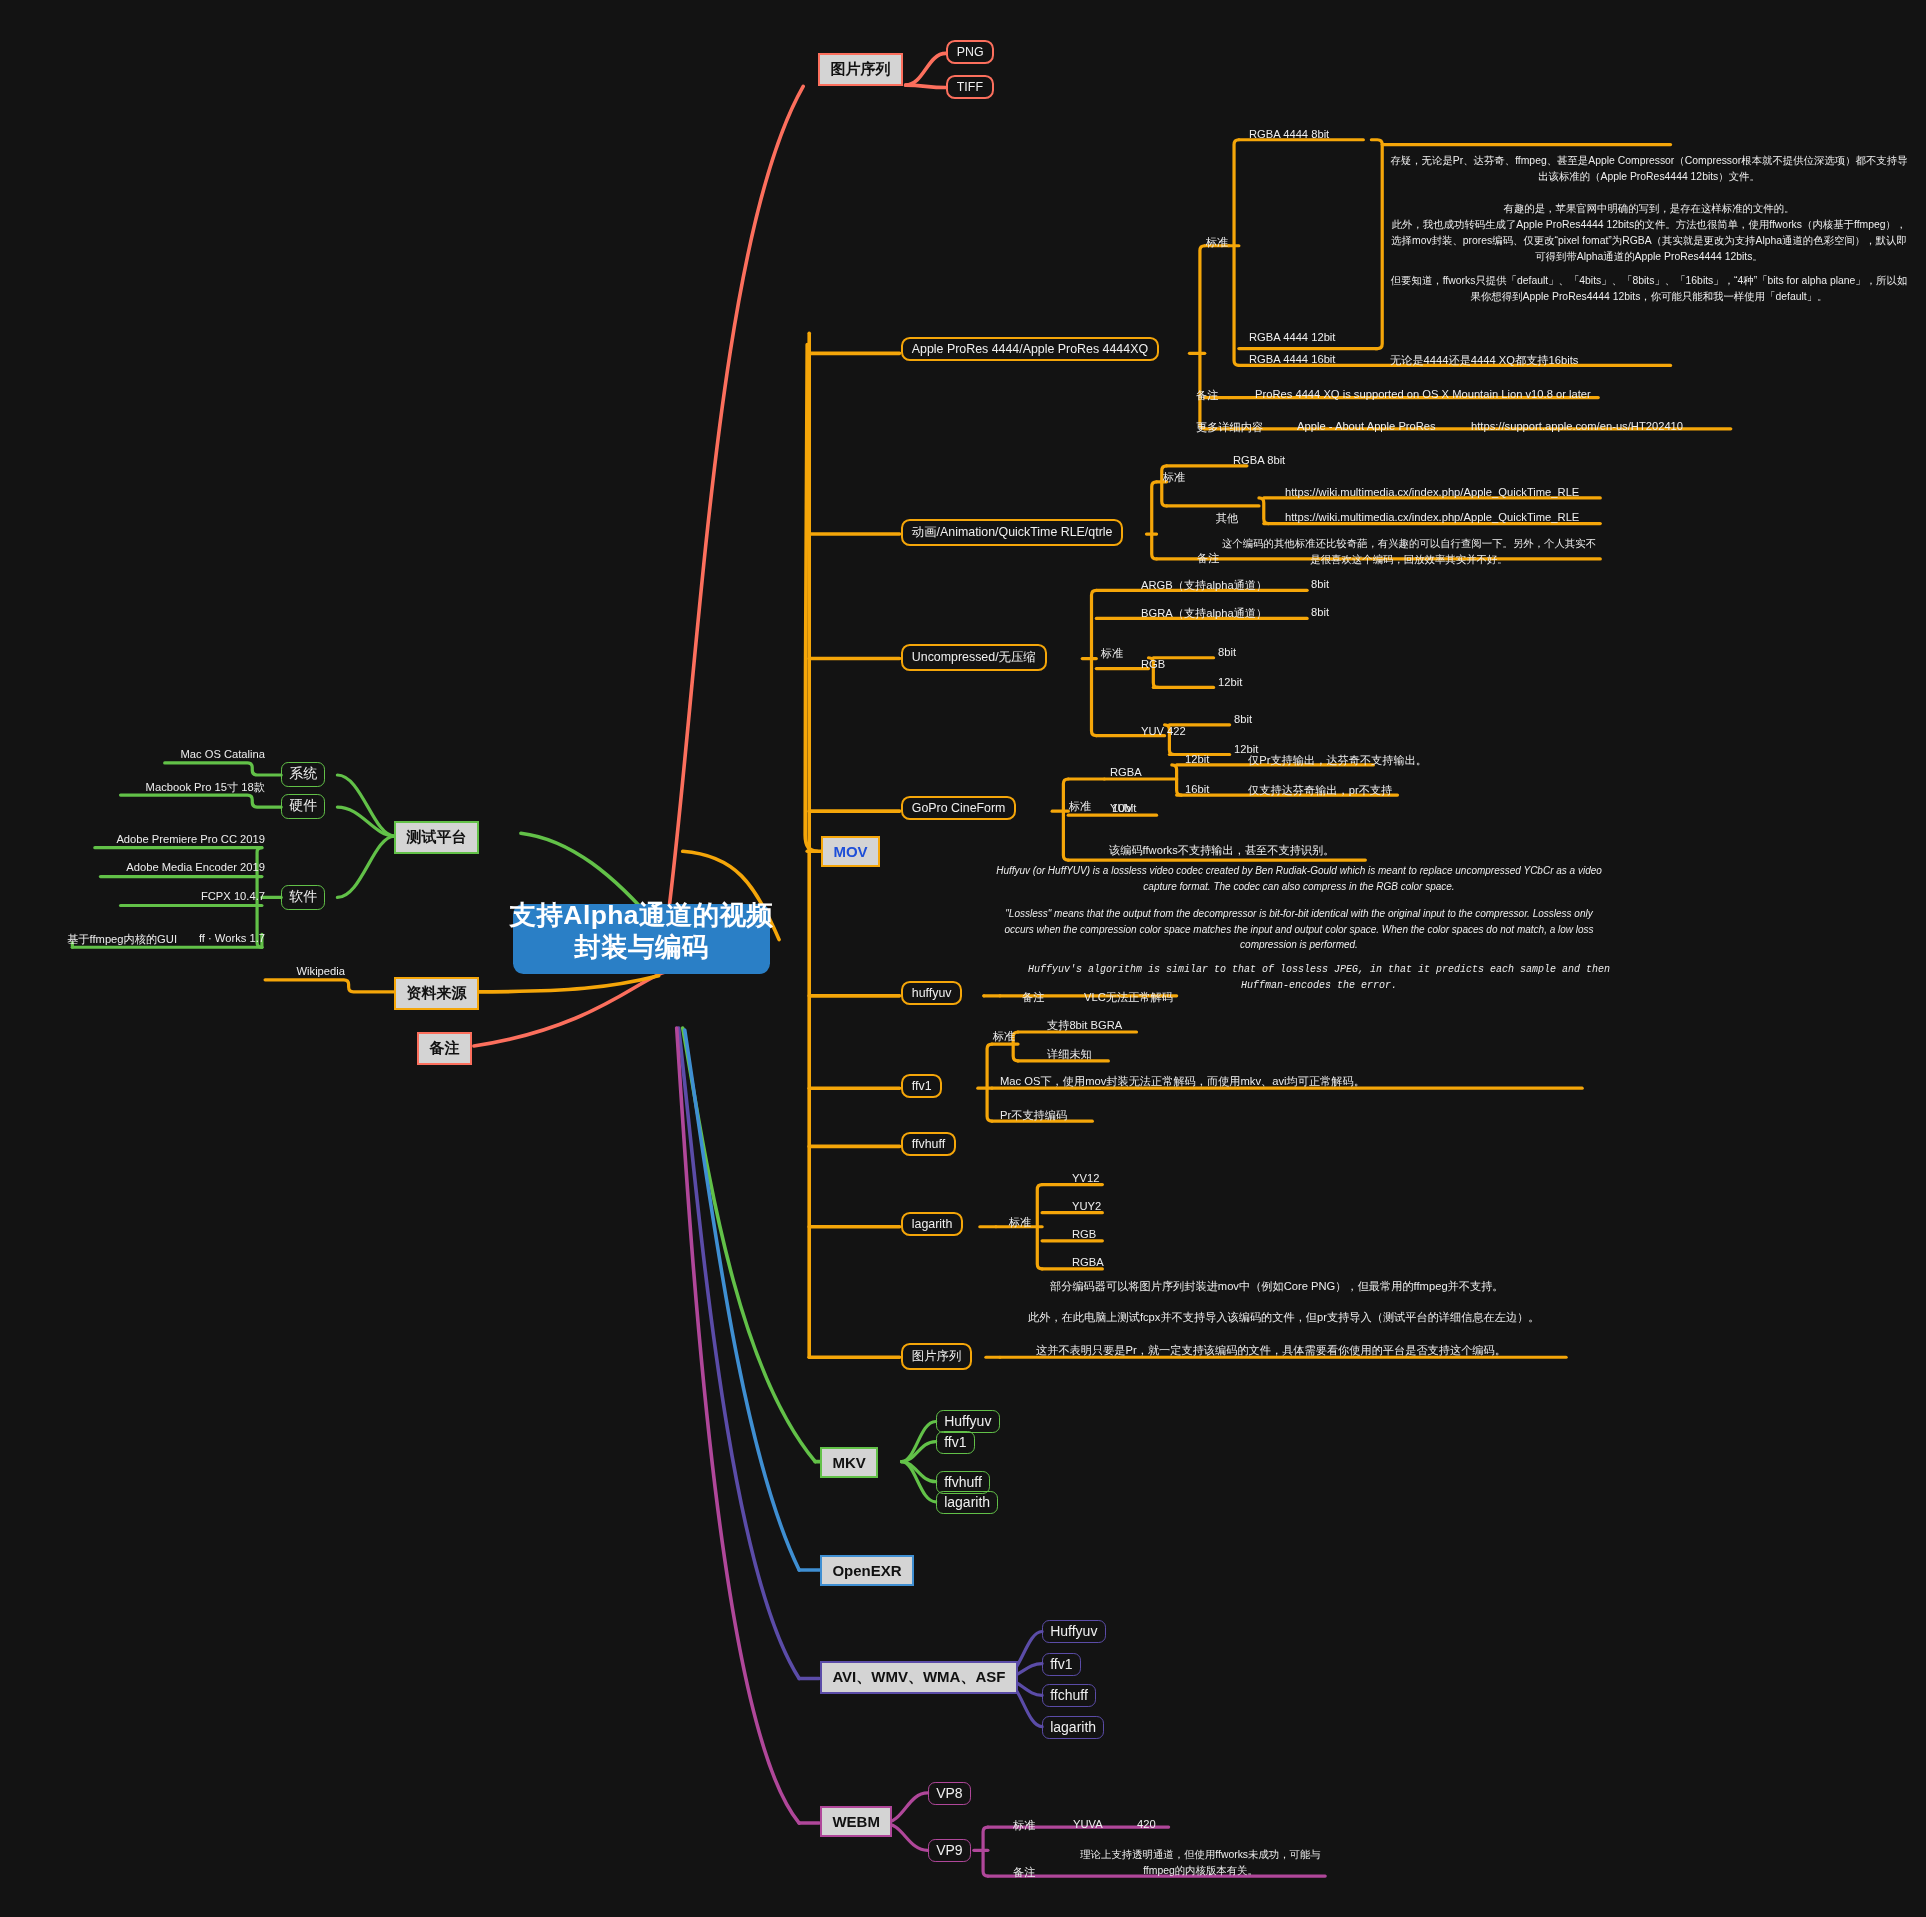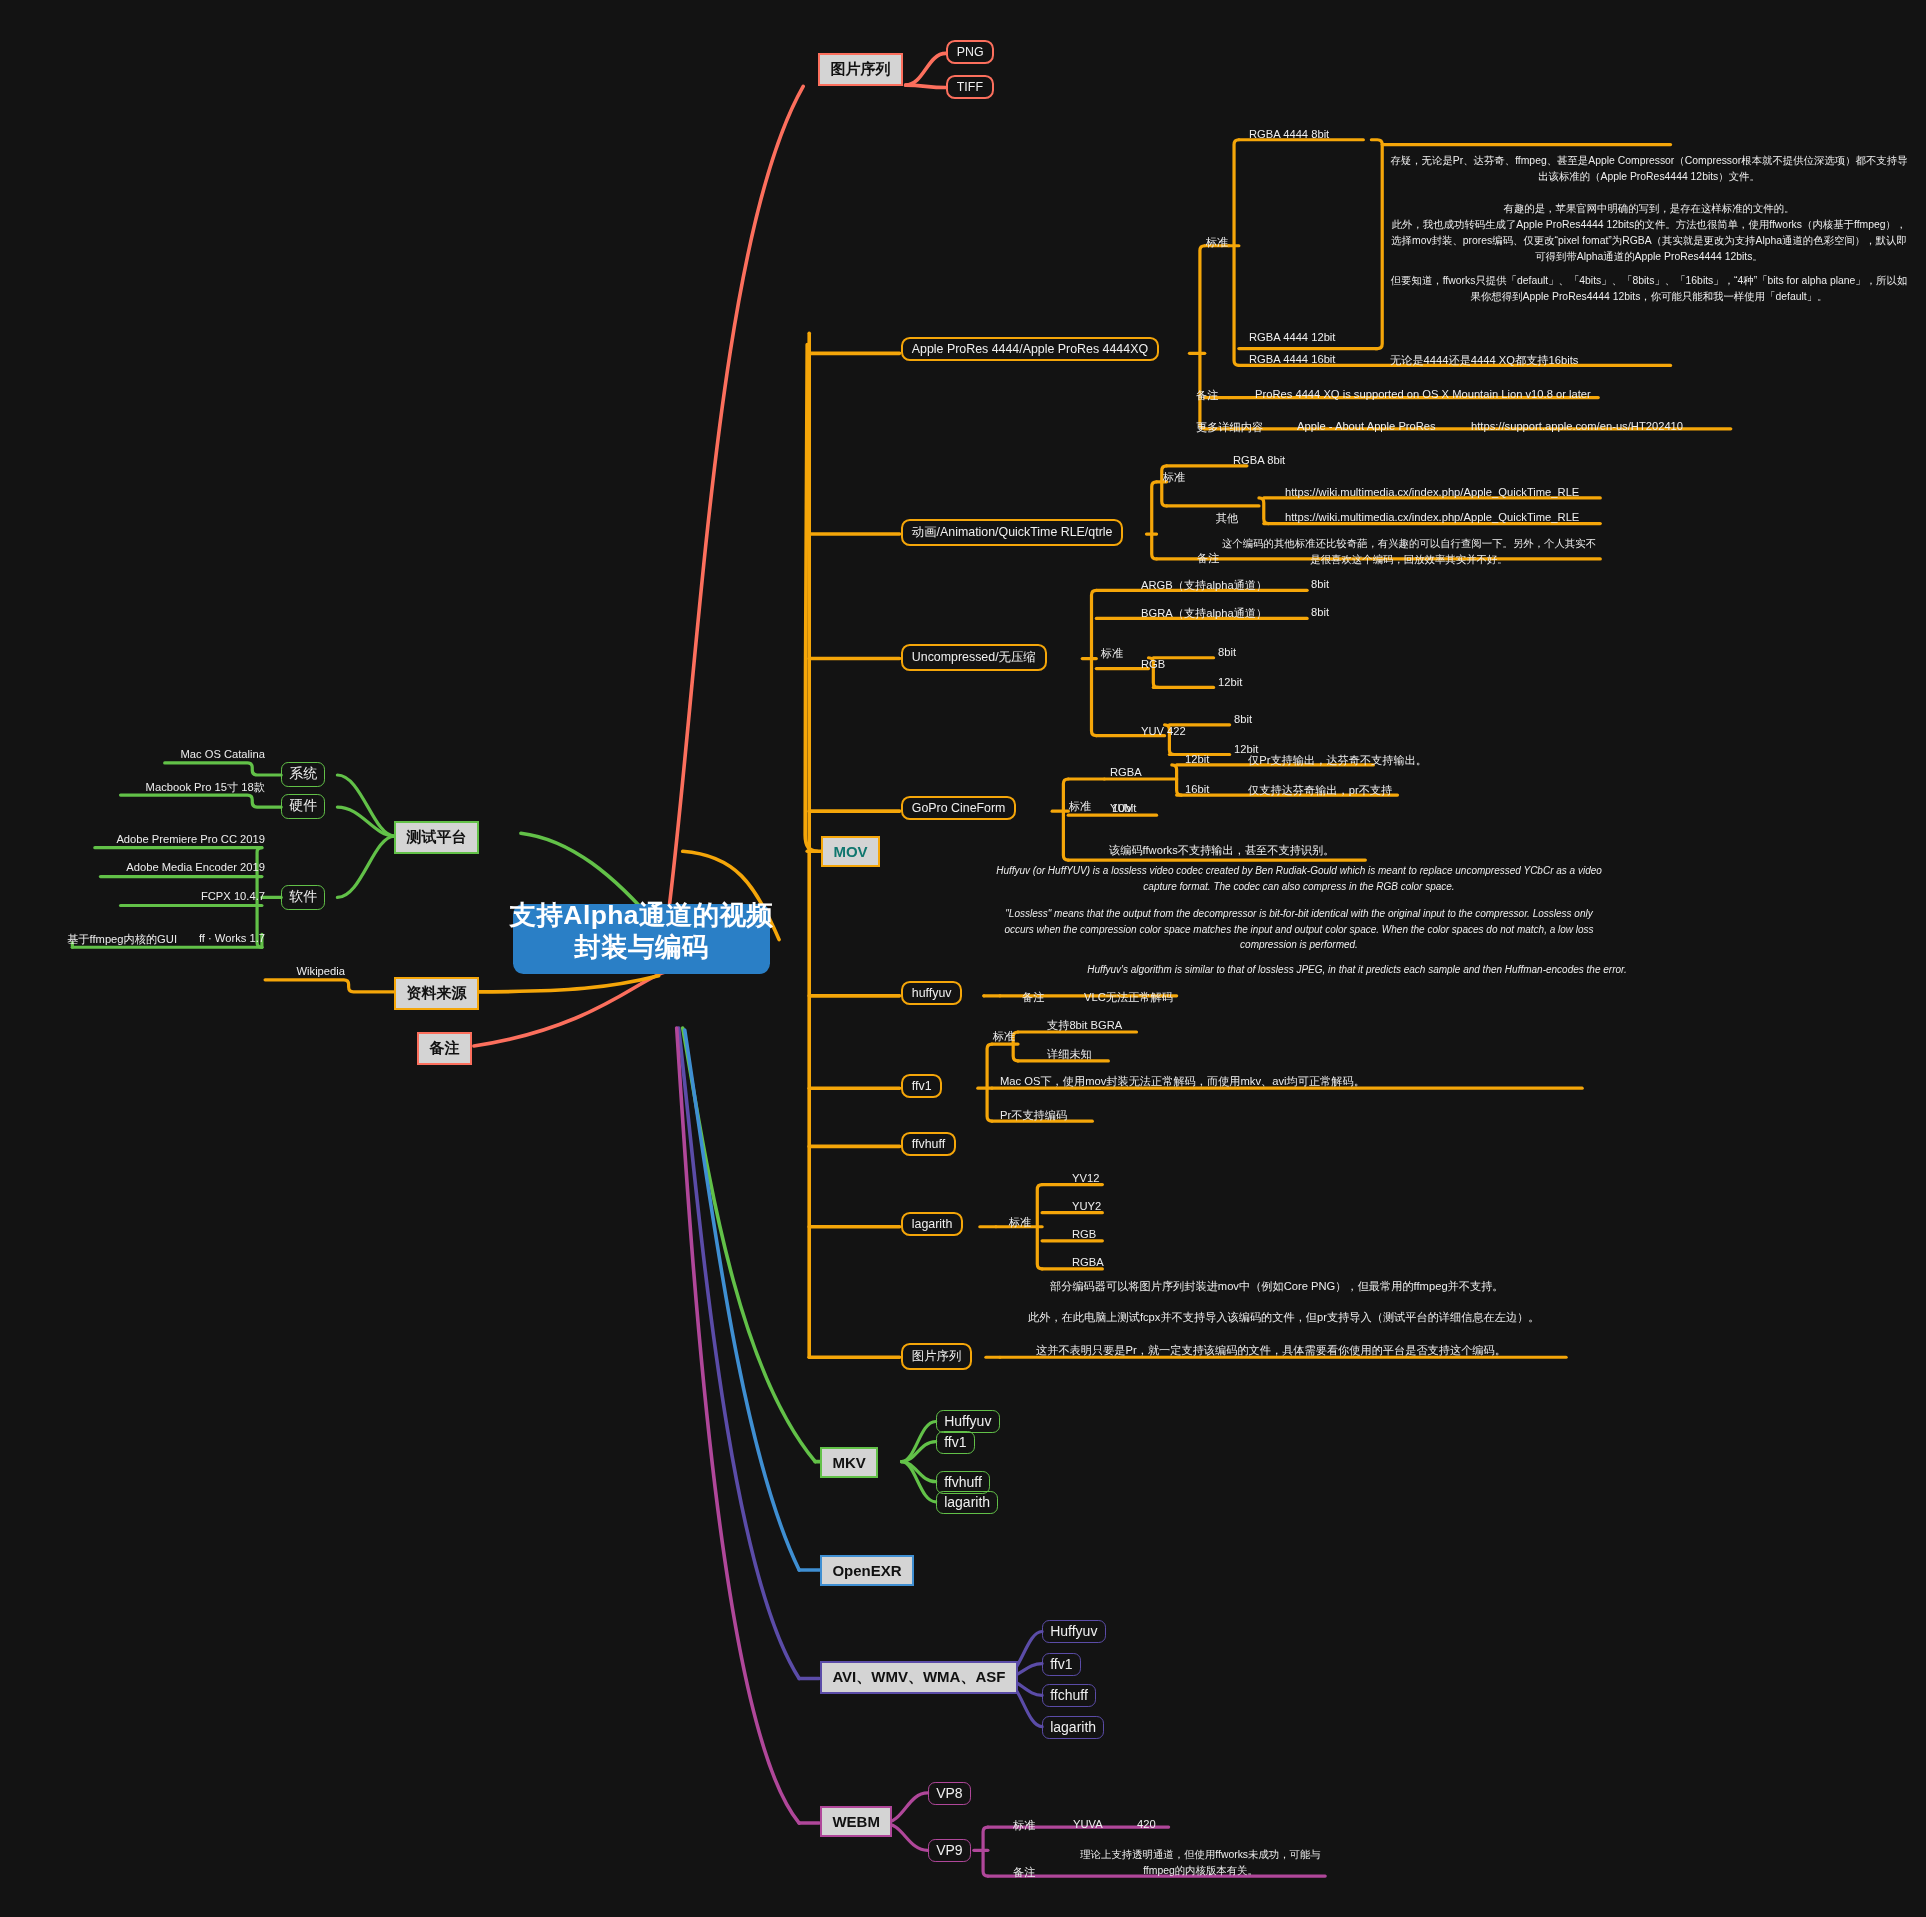--- a/index.html
+++ b/index.html
@@ -292,21 +292,21 @@
   <div class="node lvl1" style="left:394px;top:977px;color:#f5a609;border-color:#f5a609;">
     <span style="color:#111">资料来源</span>
   </div>
   <div class="lbl rt" style="left:345px;top:965px;">Wikipedia</div>
 
   <div class="node lvl1" style="left:417px;top:1032px;color:#fc6f5d;border-color:#fc6f5d;">
     <span style="color:#111">备注</span>
   </div>
 
   <div class="node lvl1" style="left:821px;top:836px;color:#f5a609;border-color:#f5a609;">
-    <span style="color:#0f766e">MOV</span>
+    <span style="color:#1d4ed8">MOV</span>
   </div>
 
   <div class="node pill" style="left:901px;top:337px;border-color:#f5a609;">
     <span>Apple ProRes 4444/Apple ProRes 4444XQ</span>
   </div>
   <div class="lbl ctr" style="left:1217px;top:235px;">标准</div>
   <div class="lbl" style="left:1249px;top:128px;">RGBA 4444 8bit</div>
   <div class="lbl" style="left:1249px;top:331px;">RGBA 4444 12bit</div>
   <div class="lbl" style="left:1249px;top:353px;">RGBA 4444 16bit</div>
   <div class="lbl" style="left:1390px;top:353px;">无论是4444还是4444 XQ都支持16bits</div>
@@ -359,21 +359,21 @@
   <div class="lbl" style="left:1248px;top:783px;">仅支持达芬奇输出，pr不支持</div>
   <div class="lbl" style="left:1110px;top:802px;">YUV</div>
   <div class="lbl" style="left:1112px;top:802px;">10bit</div>
   <div class="lbl" style="left:1109px;top:843px;">该编码ffworks不支持输出，甚至不支持识别。</div>
 
   <div class="node pill" style="left:901px;top:981px;border-color:#f5a609;">
     <span>huffyuv</span>
   </div>
   <div class="para ital" style="left:992px;top:863px;width:614px;">Huffyuv (or HuffYUV) is a lossless video codec created by Ben Rudiak-Gould which is meant to replace uncompressed YCbCr as a video capture format. The codec can also compress in the RGB color space.</div>
   <div class="para ital" style="left:992px;top:906px;width:614px;">"Lossless" means that the output from the decompressor is bit-for-bit identical with the original input to the compressor. Lossless only occurs when the compression color space matches the input and output color space. When the color spaces do not match, a low loss compression is performed.</div>
-  <div class="para ital" style="left:1050px;top:962px;width:614px;">Huffyuv's algorithm is similar to that of lossless JPEG, in that it predicts each sample and then Huffman-encodes the error.</div>
+  <div class="para ital" style="left:1012px;top:962px;width:614px;font-family:Liberation Mono, monospace;">Huffyuv's algorithm is similar to that of lossless JPEG, in that it predicts each sample and then Huffman-encodes the error.</div>
   <div class="lbl" style="left:1022px;top:990px;">备注</div>
   <div class="lbl" style="left:1084px;top:990px;">VLC无法正常解码</div>
 
   <div class="node pill" style="left:901px;top:1074px;border-color:#f5a609;">
     <span>ffv1</span>
   </div>
   <div class="lbl ctr" style="left:1004px;top:1029px;">标准</div>
   <div class="lbl" style="left:1047px;top:1018px;">支持8bit BGRA</div>
   <div class="lbl" style="left:1047px;top:1047px;">详细未知</div>
   <div class="lbl" style="left:1000px;top:1074px;">Mac OS下，使用mov封装无法正常解码，而使用mkv、avi均可正常解码。</div>

